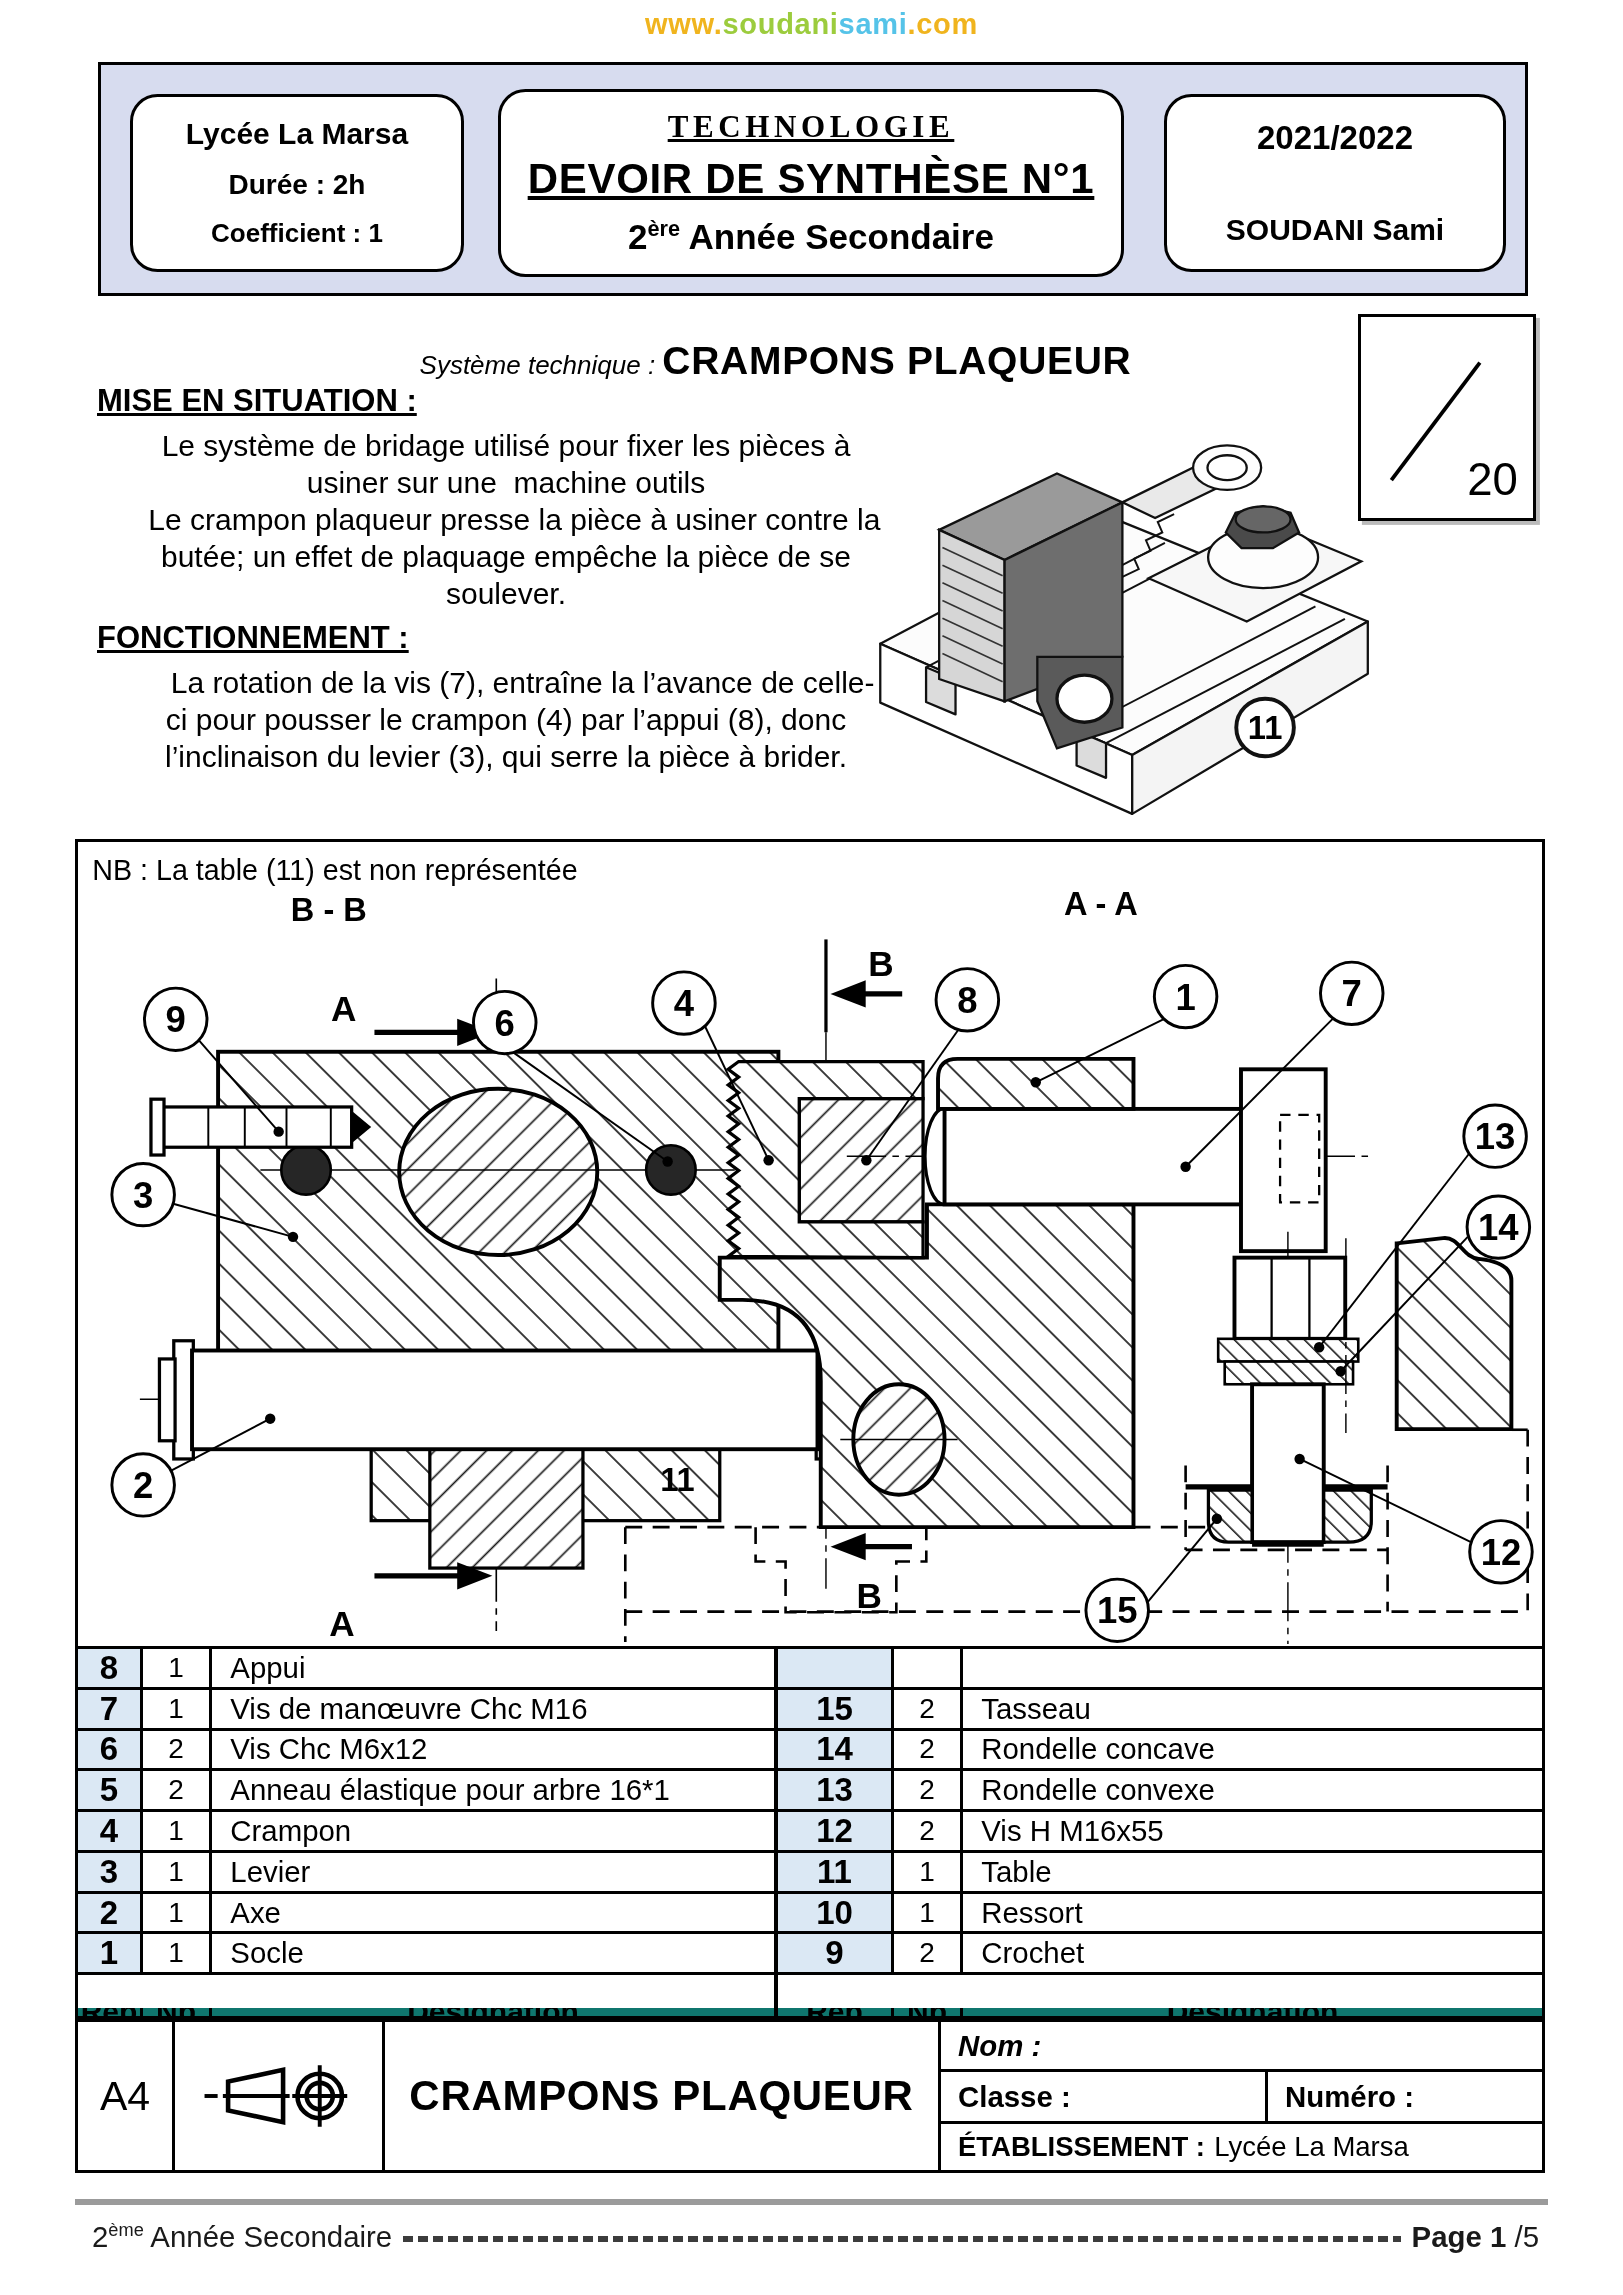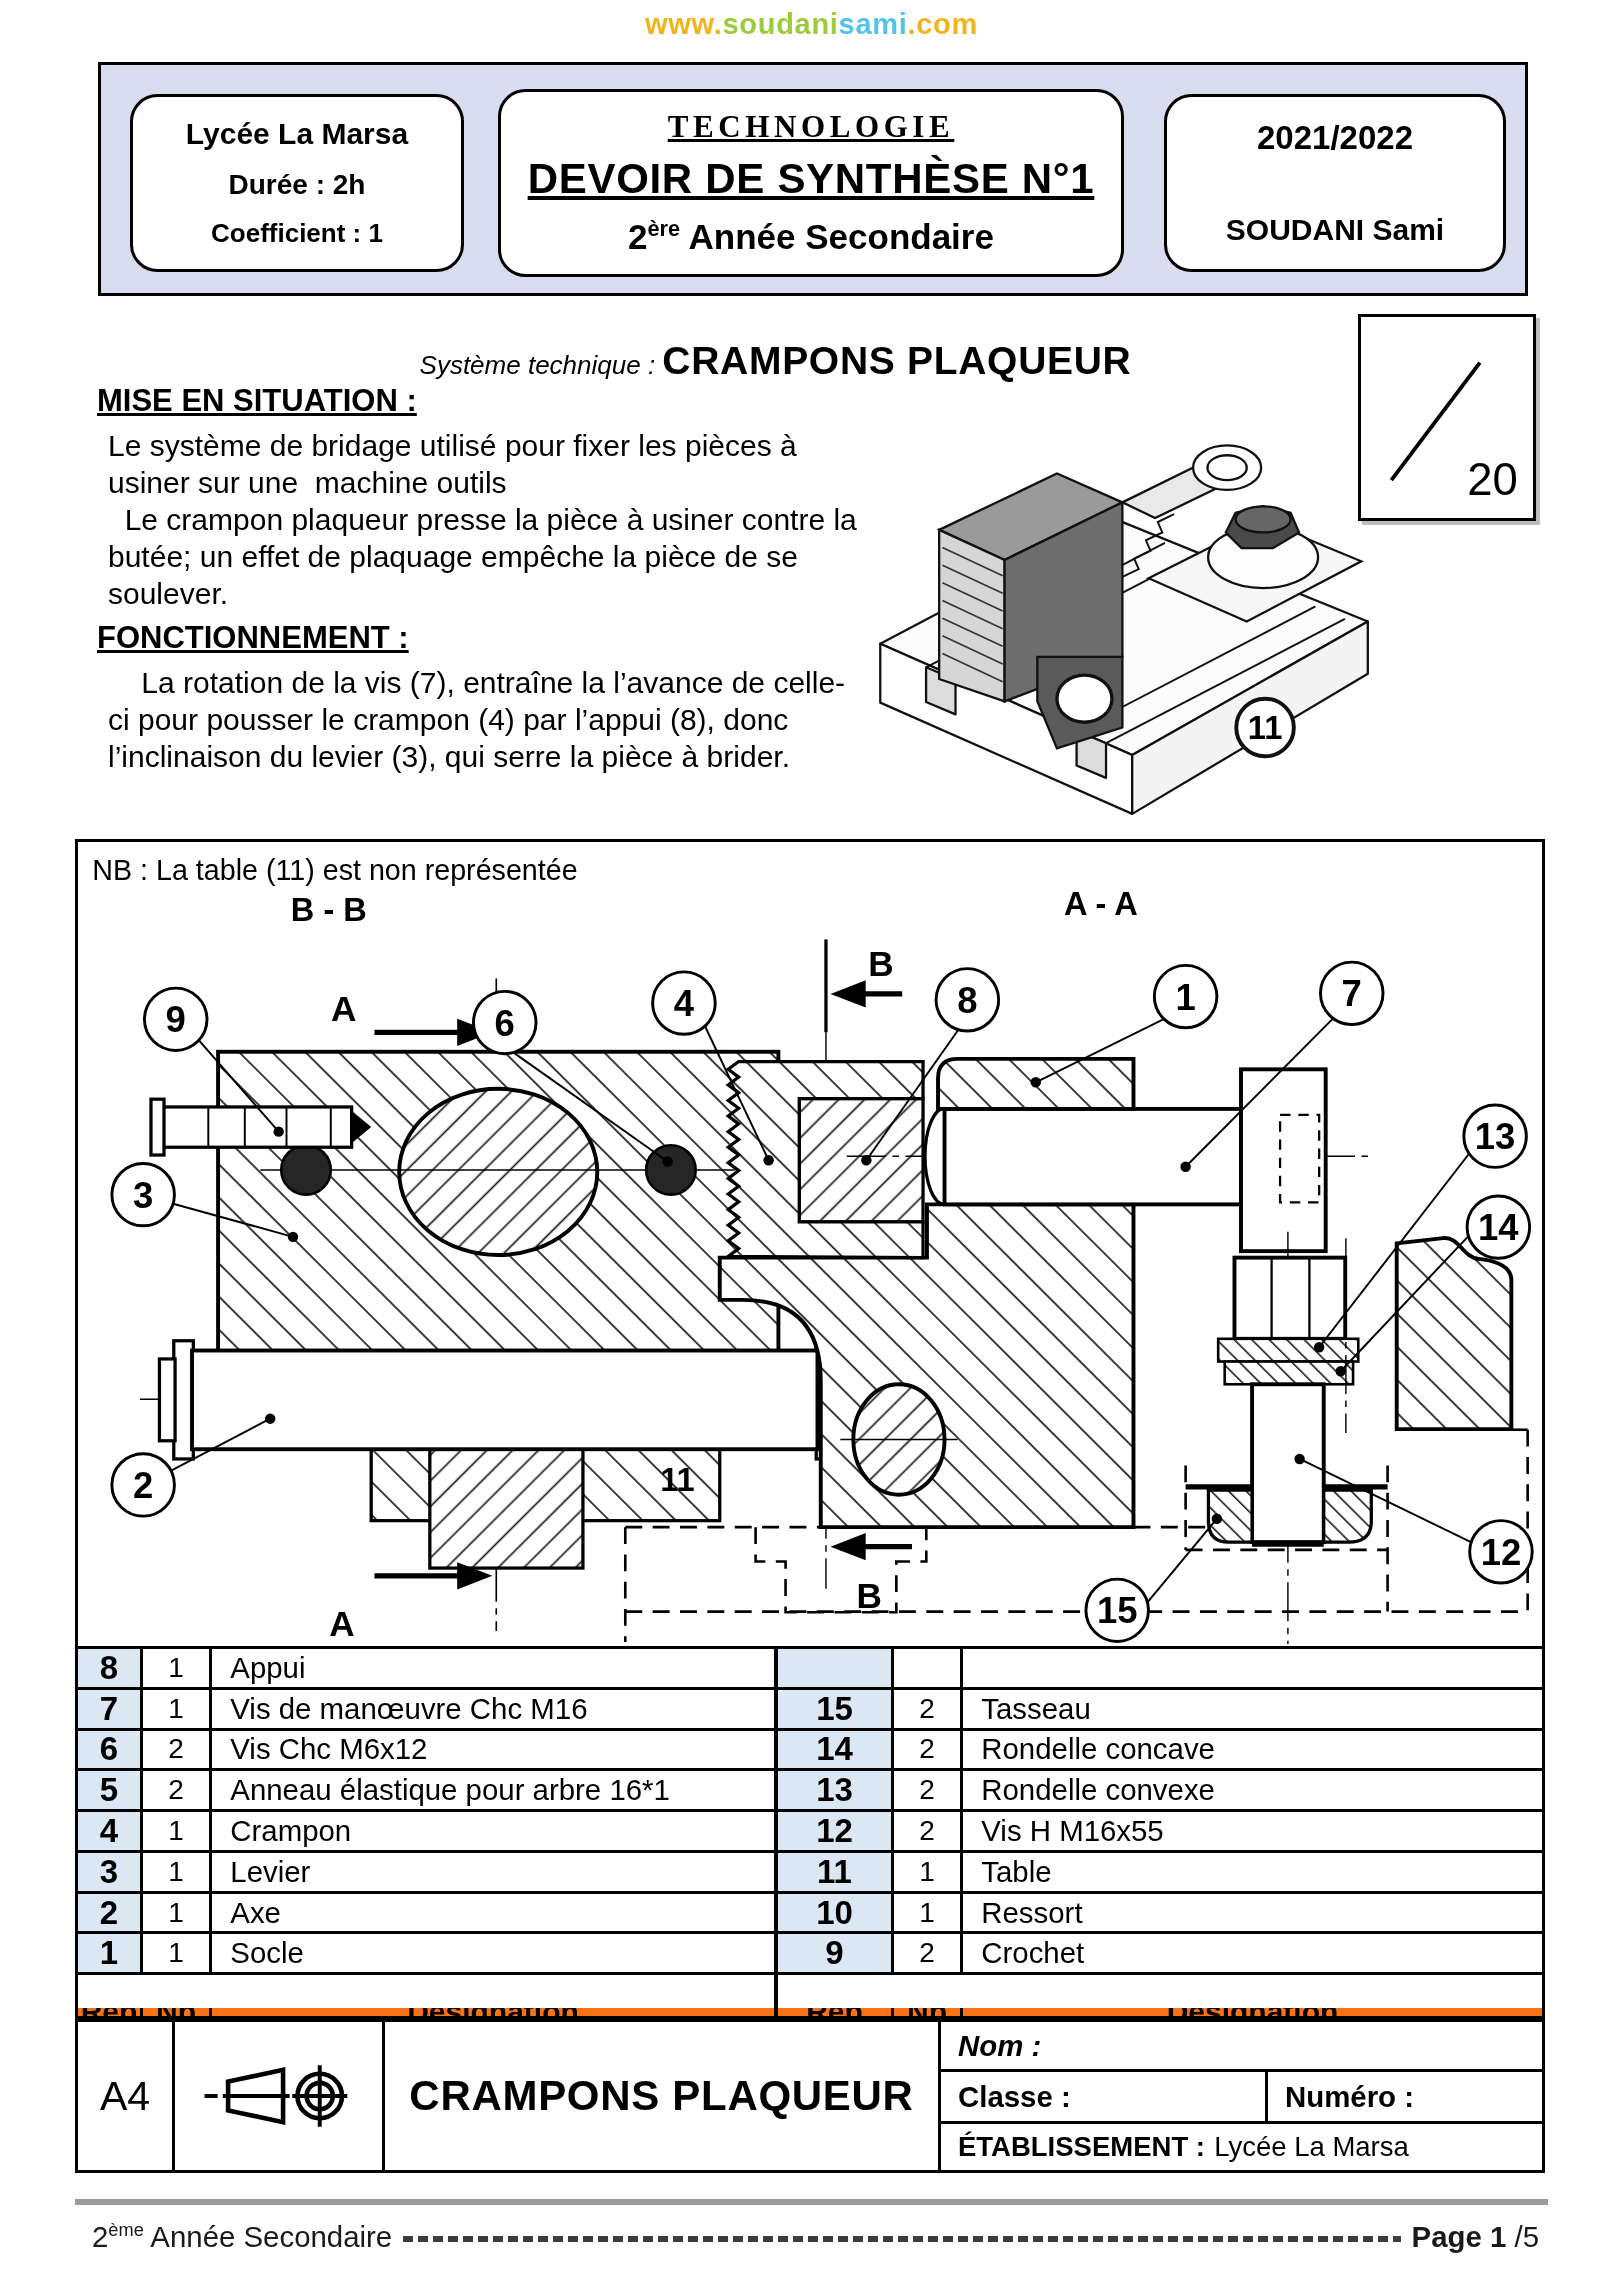--- a/index.html
+++ b/index.html
@@ -28,21 +28,21 @@
   .exam { font-size:42px; font-weight:bold; text-decoration:underline; margin-top:10.5px; letter-spacing:0.7px; }
   .level { font-size:35px; font-weight:bold; margin-top:13px; }
   .level sup, .foot-left sup { font-size:0.62em; }
   .year { font-size:33px; font-weight:bold; }
   .teacher { font-size:30px; font-weight:bold; }
   
   .sysline { position:absolute; left:98px; top:339px; width:1355px; text-align:center; white-space:nowrap; }
   .sysline .lbl { font-style:italic; font-size:26px; }
   .sysline .big { font-size:39px; font-weight:bold; letter-spacing:0.7px; }
   .sec-title { position:absolute; left:97px; font-size:31px; font-weight:bold; text-decoration:underline; }
-  .para { position:absolute; left:108px; width:818px; }
+  .para { position:absolute; left:97px; width:818px;text-align:center; }
   .para div { font-size:30px; line-height:37px; white-space:pre; }
   
   .grade-box { position:absolute; left:1358px; top:314px; width:178px; height:207px;
                background:#fff; border:3.9px solid #000; box-shadow:3.9px 3.9px 0 #bbb; }
   
   .pictorial { position:absolute; left:841px; top:361px; width:553px; height:461px; }
   
   .drawing-box { position:absolute; left:75px; top:839px; width:1470px; height:810px;
                  border:3.9px solid #000; background:#fff; }
   .drawing-box svg { width:100%; height:100%; display:block; }
@@ -51,21 +51,21 @@
          border:3.9px solid #000; border-top:none; display:flex; }
   .bom-half { display:grid; grid-auto-rows:1fr; height:100%; }
   .bom-left  { width:700px; border-right:4.6px solid #000; grid-template-columns:65px 69px 1fr; }
   .bom-right { flex:1; grid-template-columns:116px 69px 1fr; }
   .bom-cell { border-bottom:3.3px solid #000; border-right:3.3px solid #000;
               display:flex; align-items:center; justify-content:center; overflow:hidden; }
   .bom-cell.des { justify-content:flex-start; padding-left:18.3px; font-size:29.4px; }
   .bom-cell.rep { background:#dbe8f4; font-weight:bold; font-size:33px; }
   .bom-cell.nb  { font-size:28px; }
   .bom-cell.last { border-right:none; }
-  .bom-cell.hdr { background:#f97316; font-weight:bold; font-size:30px; border-bottom:none;margin-top:33px; }
+  .bom-cell.hdr { background:#0f766e; font-weight:bold; font-size:30px; border-bottom:none;margin-top:33px; }
   .bom-cell.hdr.des { justify-content:center; padding-left:0; }
   
   .tblock { position:absolute; left:75px; top:2019px; width:1470px; height:154px;
             border:3.9px solid #000; display:flex; }
   .tb-left { width:307px; display:flex; flex-direction:column; border-right:3.9px solid #000; }
   .tb-scale { height:50px; border-bottom:3.9px solid #000; display:flex; align-items:center; justify-content:center;
               font-size:27.5px; white-space:pre; }
   .tb-scale b { font-weight:bold; }
   .tb-left-bottom { flex:1; display:flex; }
   .tb-a4 { width:97px; border-right:3.9px solid #000; display:flex; align-items:center; justify-content:center;

